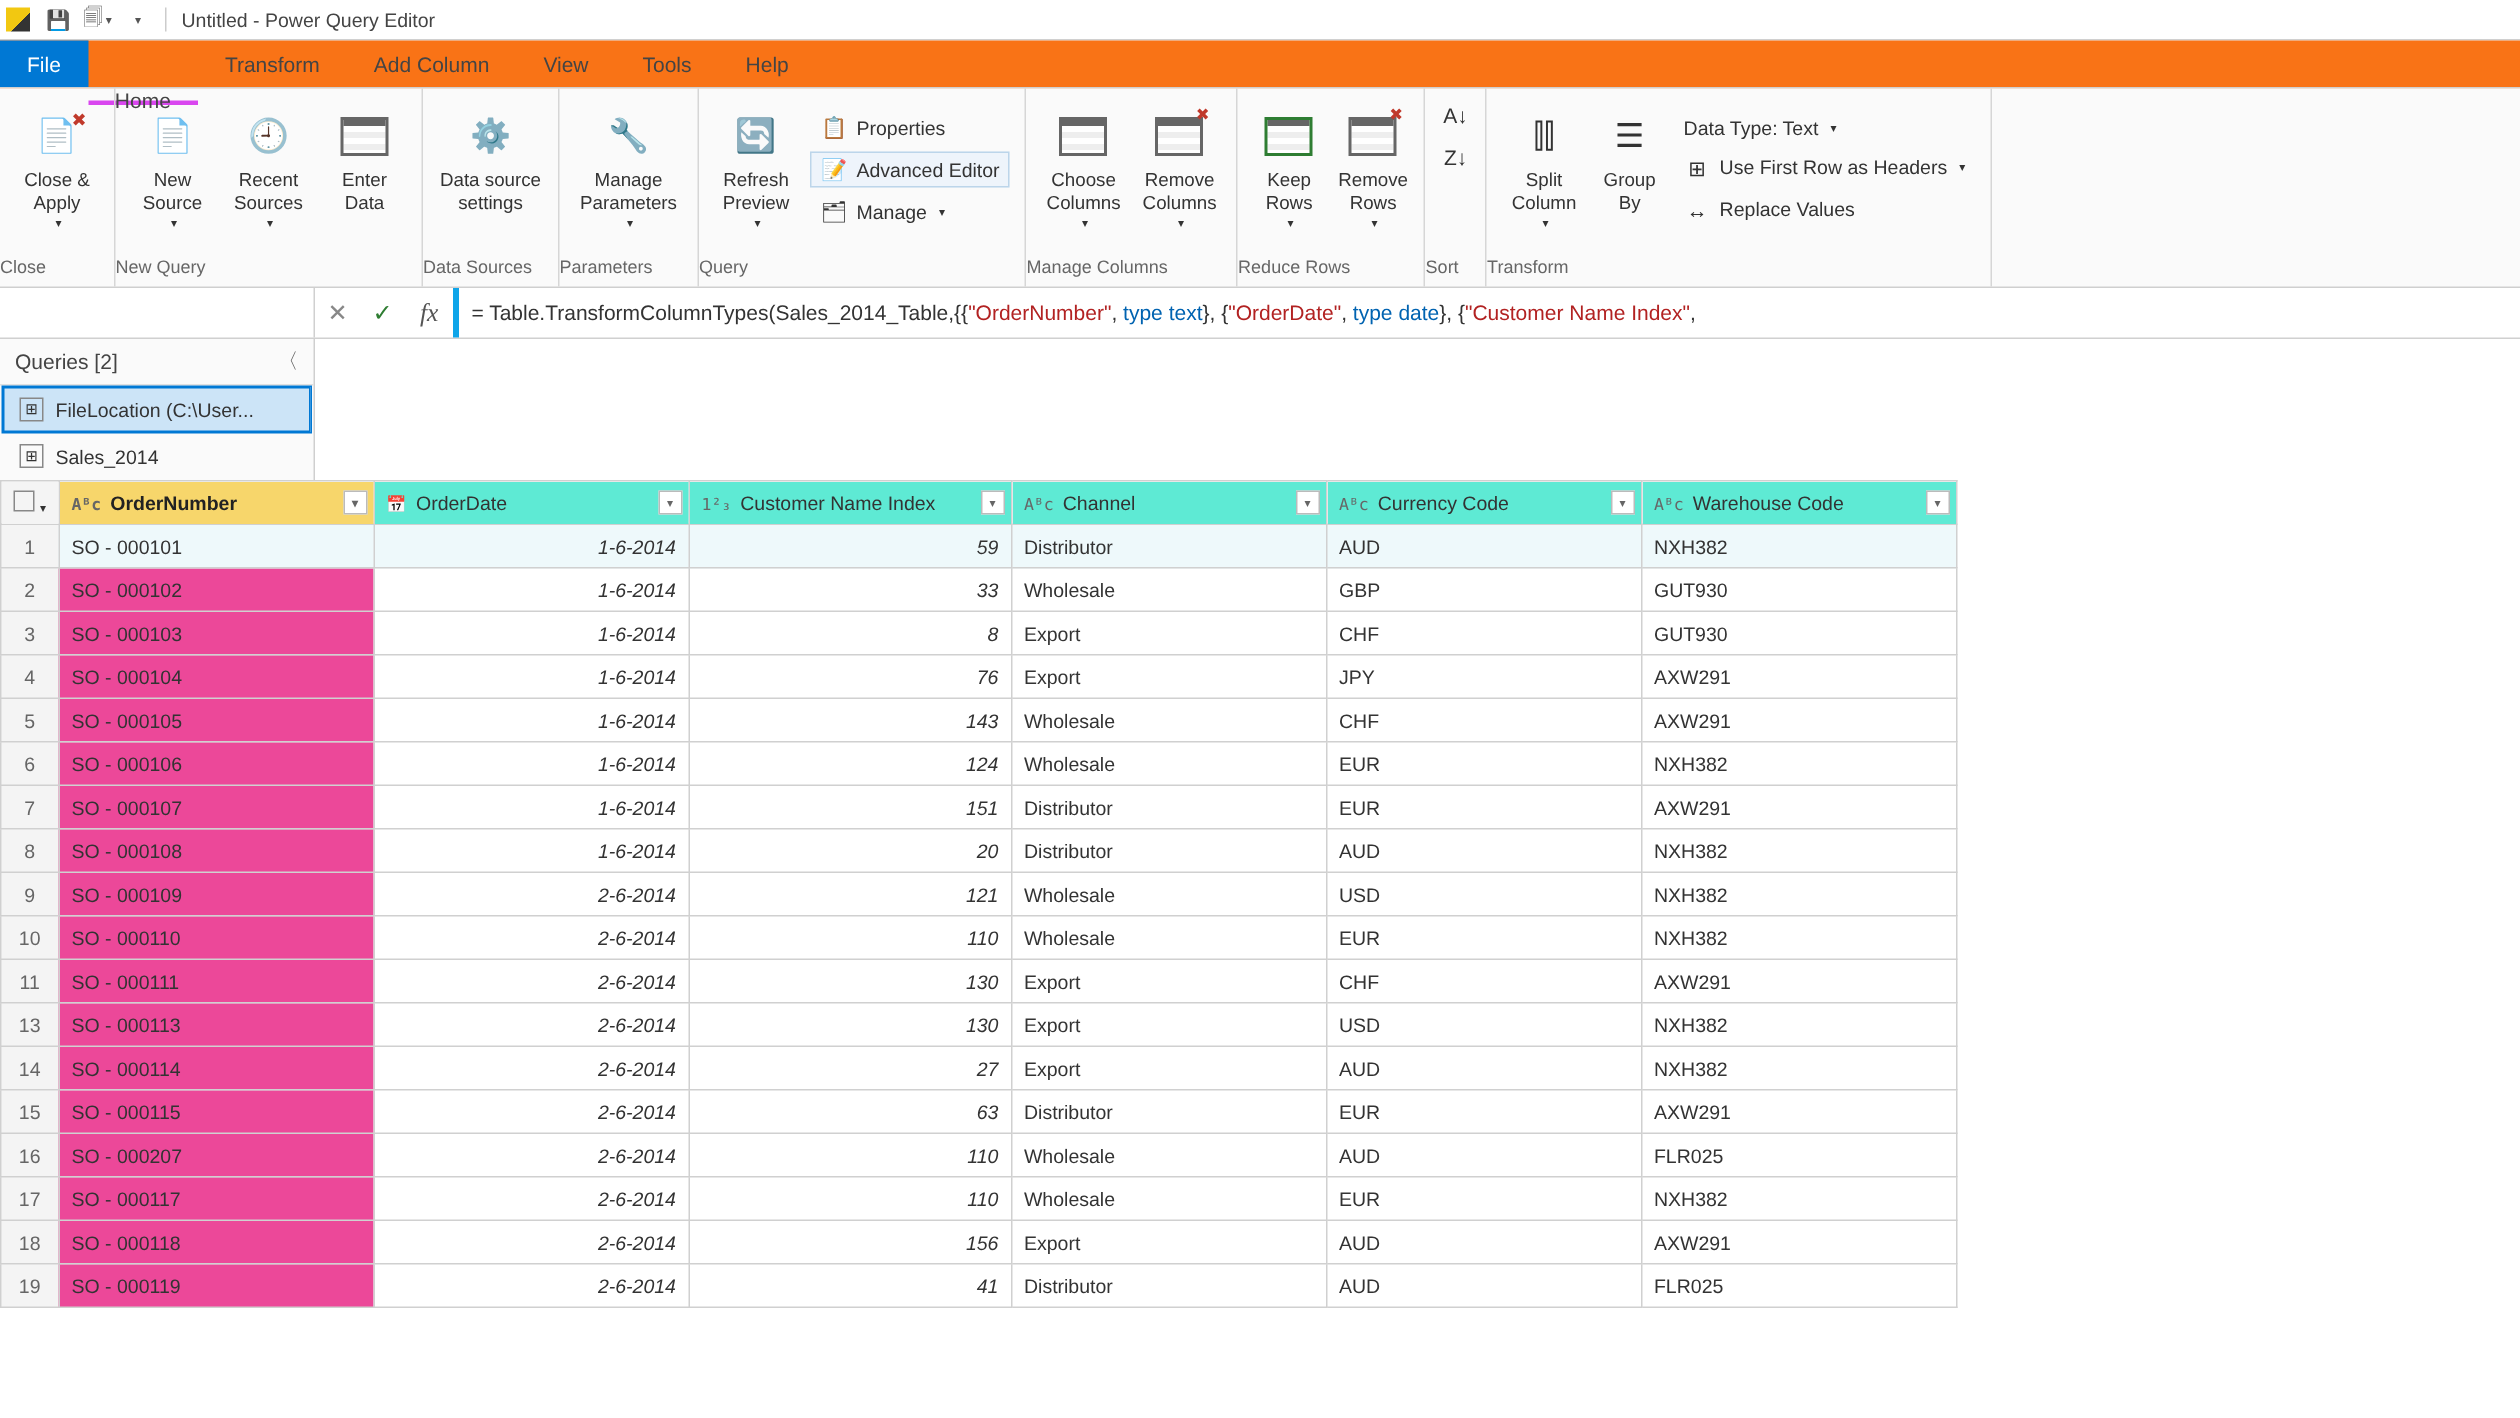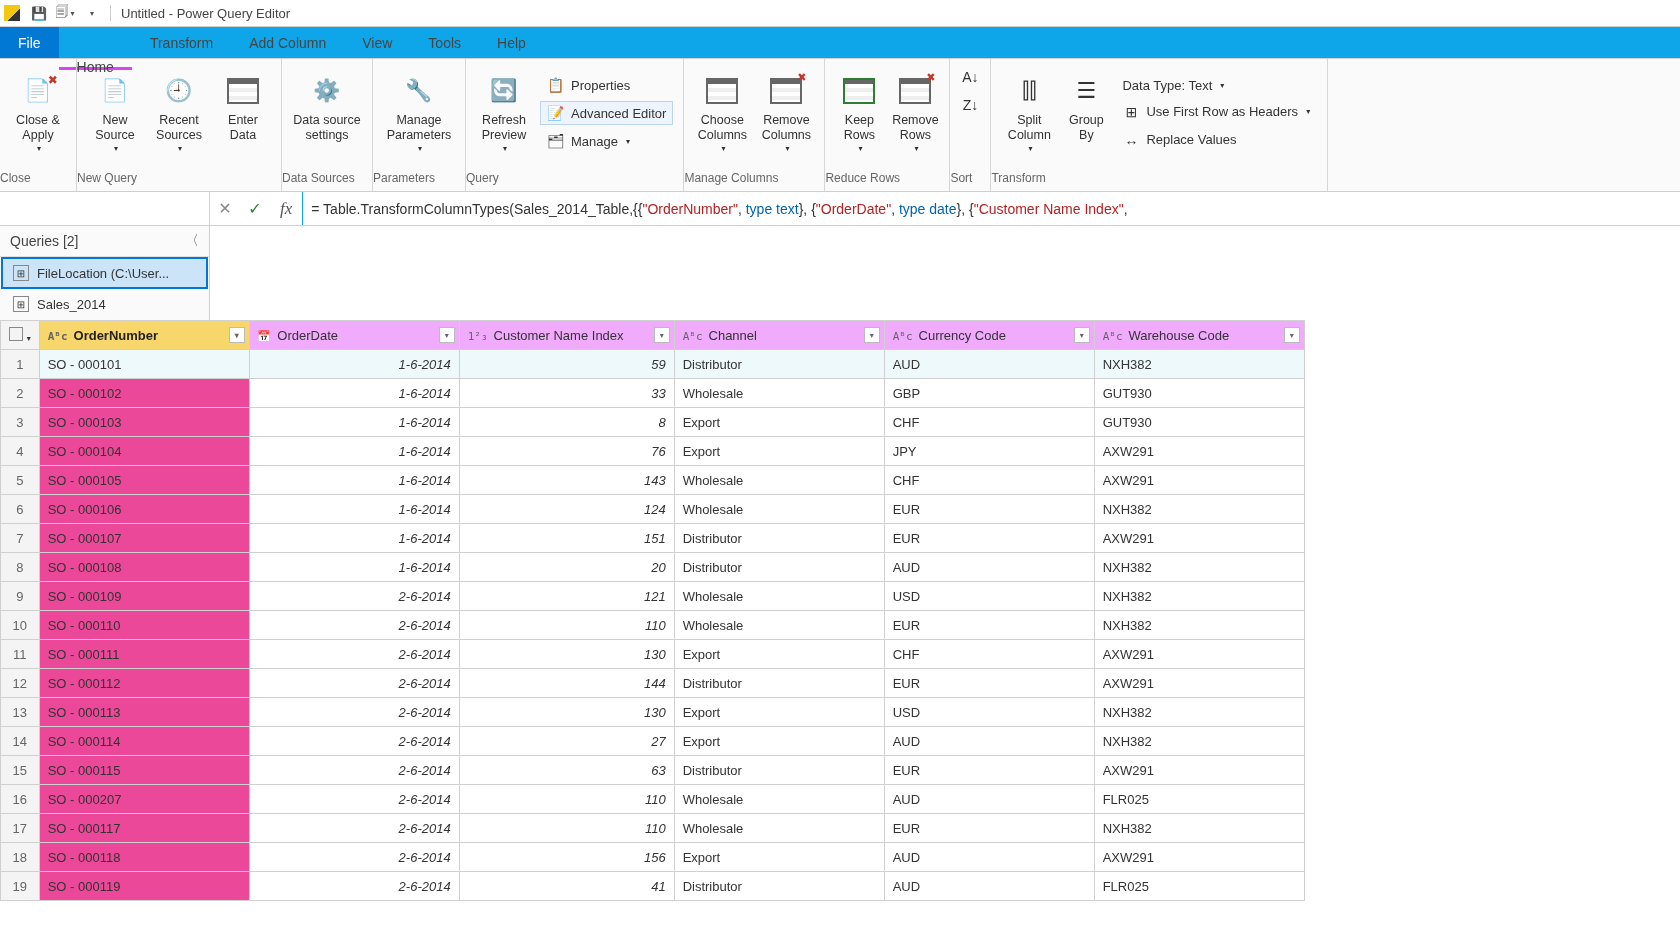--- a/index.html
+++ b/index.html
@@ -7,59 +7,59 @@
 
 
 .title-bar { height:27px; background:#fff; display:flex; align-items:center; padding:0 4px; border-bottom:1px solid #d0d0d0; }
 .title-bar .tb-icon { width:16px; height:16px; background:linear-gradient(135deg,#f2c811 0%,#f2c811 60%,#333 60%,#333 100%); margin-right:6px; }
 .title-bar .qa-icon { width:18px; height:18px; margin:0 4px; display:flex; align-items:center; justify-content:center; color:#555; cursor:pointer; }
 .title-bar .sep { width:1px; height:16px; background:#ccc; margin:0 6px; }
 .title-bar .title-text { font-size:13px; color:#444; margin-left:4px; }
 .caret { font-size:8px; margin-left:2px; }
 
 
-.menu-bar { height:32px; display:flex; align-items:stretch; border-bottom:1px solid #d0d0d0; background:#0ea5e9; }
+.menu-bar { height:32px; display:flex; align-items:stretch; border-bottom:1px solid #d0d0d0; background:#f97316; }
 .menu-item { padding:0 18px; display:flex; align-items:center; font-size:14px; color:#444; cursor:pointer; }
 .menu-item.file { background:#0078d4; color:#fff; font-weight:normal; }
 .menu-item.active { border-bottom:3px solid #d946ef;margin-top:40px; }
 
 
 .ribbon { height:133px; display:flex; border-bottom:1px solid #cfcfcf; background:#fafafa; }
 .rib-group { display:flex; flex-direction:column; border-right:1px solid #d6d6d6; }
 .rib-body { flex:1; display:flex; align-items:center; padding:4px 6px; }
 .rib-label { text-align:left; font-size:12px; color:#666; padding:4px 0 6px; }
 .rib-btn { display:flex; flex-direction:column; align-items:center; justify-content:flex-start; width:64px; height:95px; padding-top:6px; cursor:pointer; text-align:center; font-size:12.5px; line-height:1.25; color:#333; border:1px solid transparent; }
 .rib-ico { width:36px; height:36px; margin-bottom:4px; display:flex; align-items:center; justify-content:center; font-size:22px; }
 .rib-list { display:flex; flex-direction:column; gap:4px; padding:2px 4px; }
 .rib-small { display:flex; align-items:center; gap:6px; font-size:13px; color:#333; padding:2px 6px; cursor:pointer; border:1px solid transparent; }
 .rib-small.hovered { background:#eef4fb; border-color:#bcd5ea; }
 .rib-small .sm-ico { width:18px; height:18px; display:flex; align-items:center; justify-content:center; font-size:14px; }
 
 
 .formula-bar { height:34px; display:flex; align-items:center; border-bottom:1px solid #d0d0d0; background:#fff; }
 .fb-btn { width:30px; height:30px; display:flex; align-items:center; justify-content:center; color:#888; cursor:pointer; font-size:16px; }
-.fb-fx { font-style:italic; font-family:"Times New Roman",serif; font-size:17px; color:#555; padding:0 10px; border-right:1px solid #0ea5e9; height:100%; display:flex; align-items:center; }
+.fb-fx { font-style:italic; font-family:"Times New Roman",serif; font-size:17px; color:#555; padding:0 10px; border-right:4px solid #0ea5e9; height:100%; display:flex; align-items:center; }
 .fb-text { flex:1; padding:0 8px; font-family:Consolas,monospace; font-size:14px; white-space:nowrap; overflow:hidden; }
 .fb-text .s { color:#b22222; }
 .fb-text .k { color:#0063b1; }
 
 
 .main { display:flex; height:calc(100vh - 226px);flex-direction:column; }
 .left-pane { width:210px; border-right:1px solid #cfcfcf; background:#fafafa; }
 .pane-head { display:flex; align-items:center; justify-content:space-between; padding:6px 10px; font-size:14px; color:#444; border-bottom:1px solid #e0e0e0; }
 .pane-head .chev { cursor:pointer; color:#666; font-size:14px; }
 .q-item { display:flex; align-items:center; gap:8px; padding:6px 10px; font-size:13px; cursor:pointer; border:1px solid transparent; margin:1px 2px; }
 .q-item.sel { background:#cce4f7; border:1px solid #0078d4; outline:1px solid #0078d4; }
 .q-item .qi { width:16px; height:16px; border:1px solid #888; display:flex; align-items:center; justify-content:center; font-size:10px; }
 
 
 .grid-wrap { flex:1; overflow:auto; }
 table.grid { border-collapse:collapse; width:max-content; }
 .grid th, .grid td { border:1px solid #d0d0d0; font-size:13px; height:29px; padding:0 8px; white-space:nowrap; }
-.grid thead th { background:#f0abfc; position:relative; font-weight:normal; color:#333; text-align:left; }
+.grid thead th { background:#5eead4; position:relative; font-weight:normal; color:#333; text-align:left; }
 .grid thead th.hsel { background:#f7d66b; color:#222; font-weight:600; }
 .grid thead th .hdrop { position:absolute; right:4px; top:50%; transform:translateY(-50%); width:16px; height:16px; border:1px solid #bbb; background:#fff; display:flex; align-items:center; justify-content:center; font-size:8px; color:#666; }
 .grid thead th .htype { display:inline-block; margin-right:6px; font-size:11px; color:#666; font-family:Consolas,monospace; }
 .grid td.rownum { background:#f4f4f4; color:#666; text-align:center; width:34px; }
 .grid td.num { text-align:right; font-style:italic; }
 .grid td.date { text-align:right; font-style:italic; }
 .grid td.txt { text-align:left; }
 .grid tbody tr:first-child td:not(.rownum){ background:#eef9fb; }
 .grid td.selcol { background:#ec4899; }
 .grid thead th.corner { background:#f4f4f4; width:34px; }
@@ -410,29 +410,20 @@
           <tr>
             <td class="rownum">11</td>
             <td class="txt selcol">SO - 000111</td>
             <td class="date">2-6-2014</td>
             <td class="num">130</td>
             <td class="txt">Export</td>
             <td class="txt">CHF</td>
             <td class="txt">AXW291</td>
           </tr>
           <tr>
-            <td class="rownum">12</td>
-            <td class="txt selcol">SO - 000112</td>
-            <td class="date">2-6-2014</td>
-            <td class="num">144</td>
-            <td class="txt">Distributor</td>
-            <td class="txt">EUR</td>
-            <td class="txt">AXW291</td>
-          </tr>
-          <tr>
             <td class="rownum">13</td>
             <td class="txt selcol">SO - 000113</td>
             <td class="date">2-6-2014</td>
             <td class="num">130</td>
             <td class="txt">Export</td>
             <td class="txt">USD</td>
             <td class="txt">NXH382</td>
           </tr>
           <tr>
             <td class="rownum">14</td>

